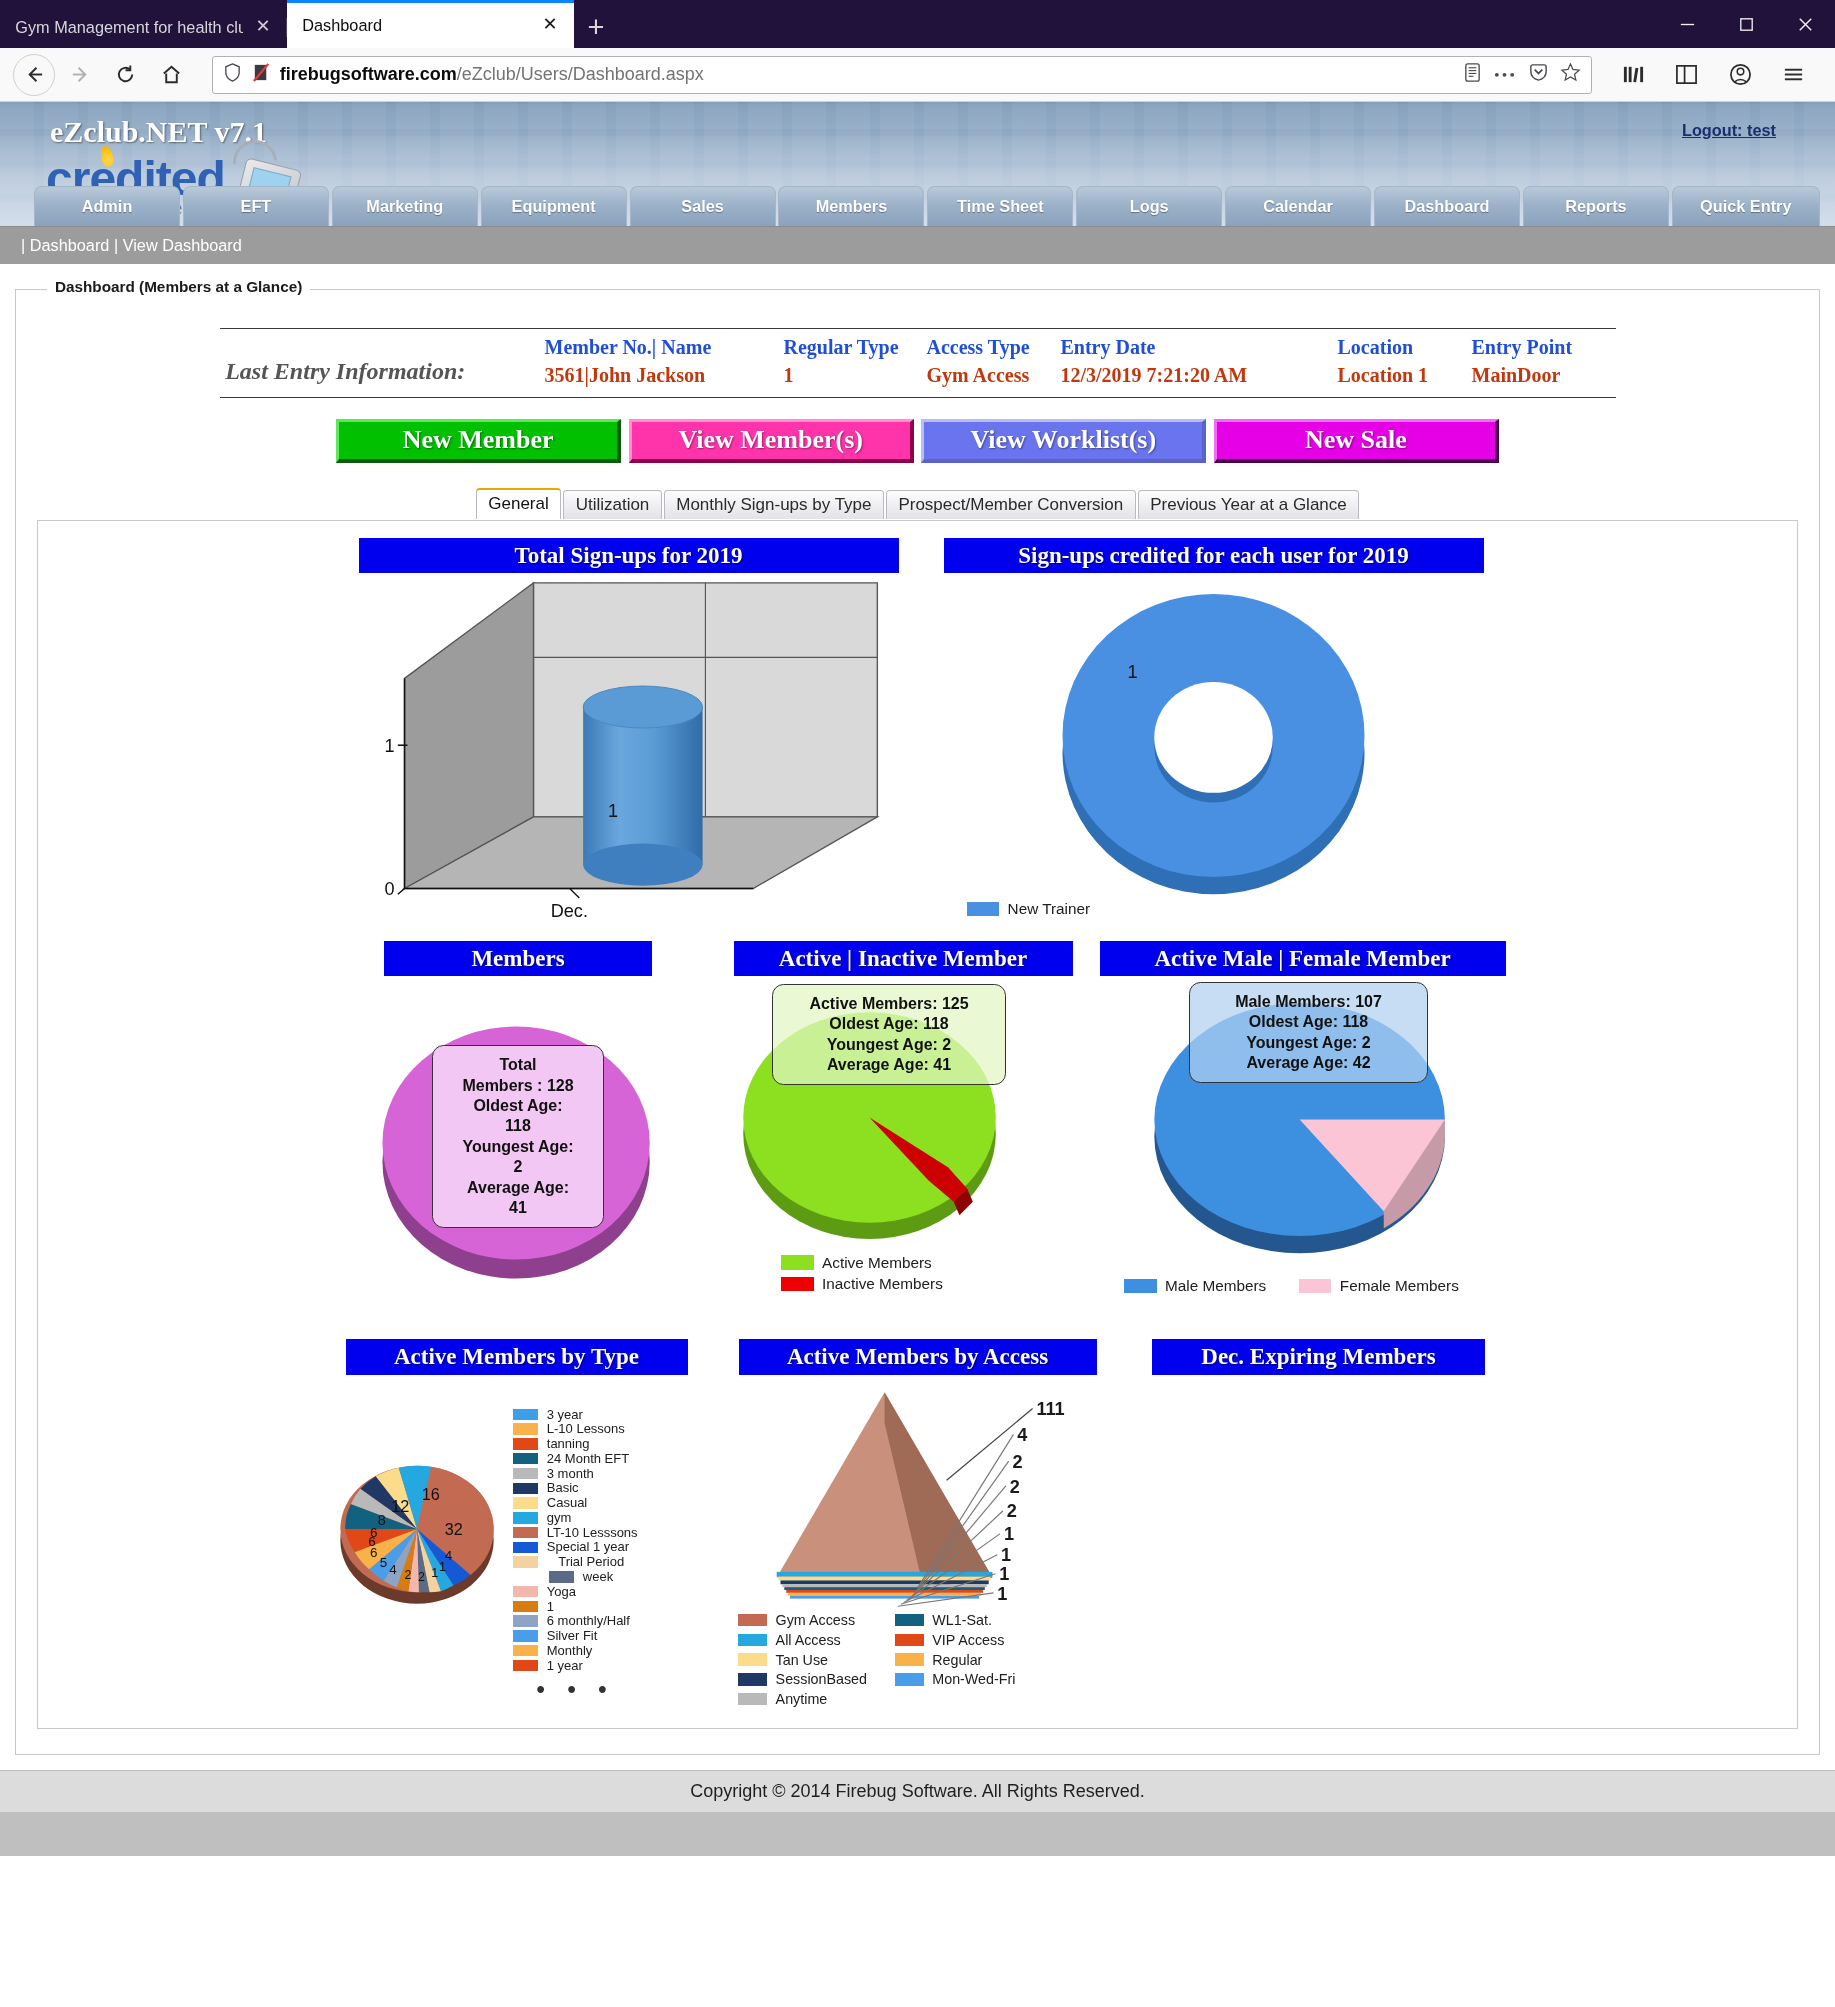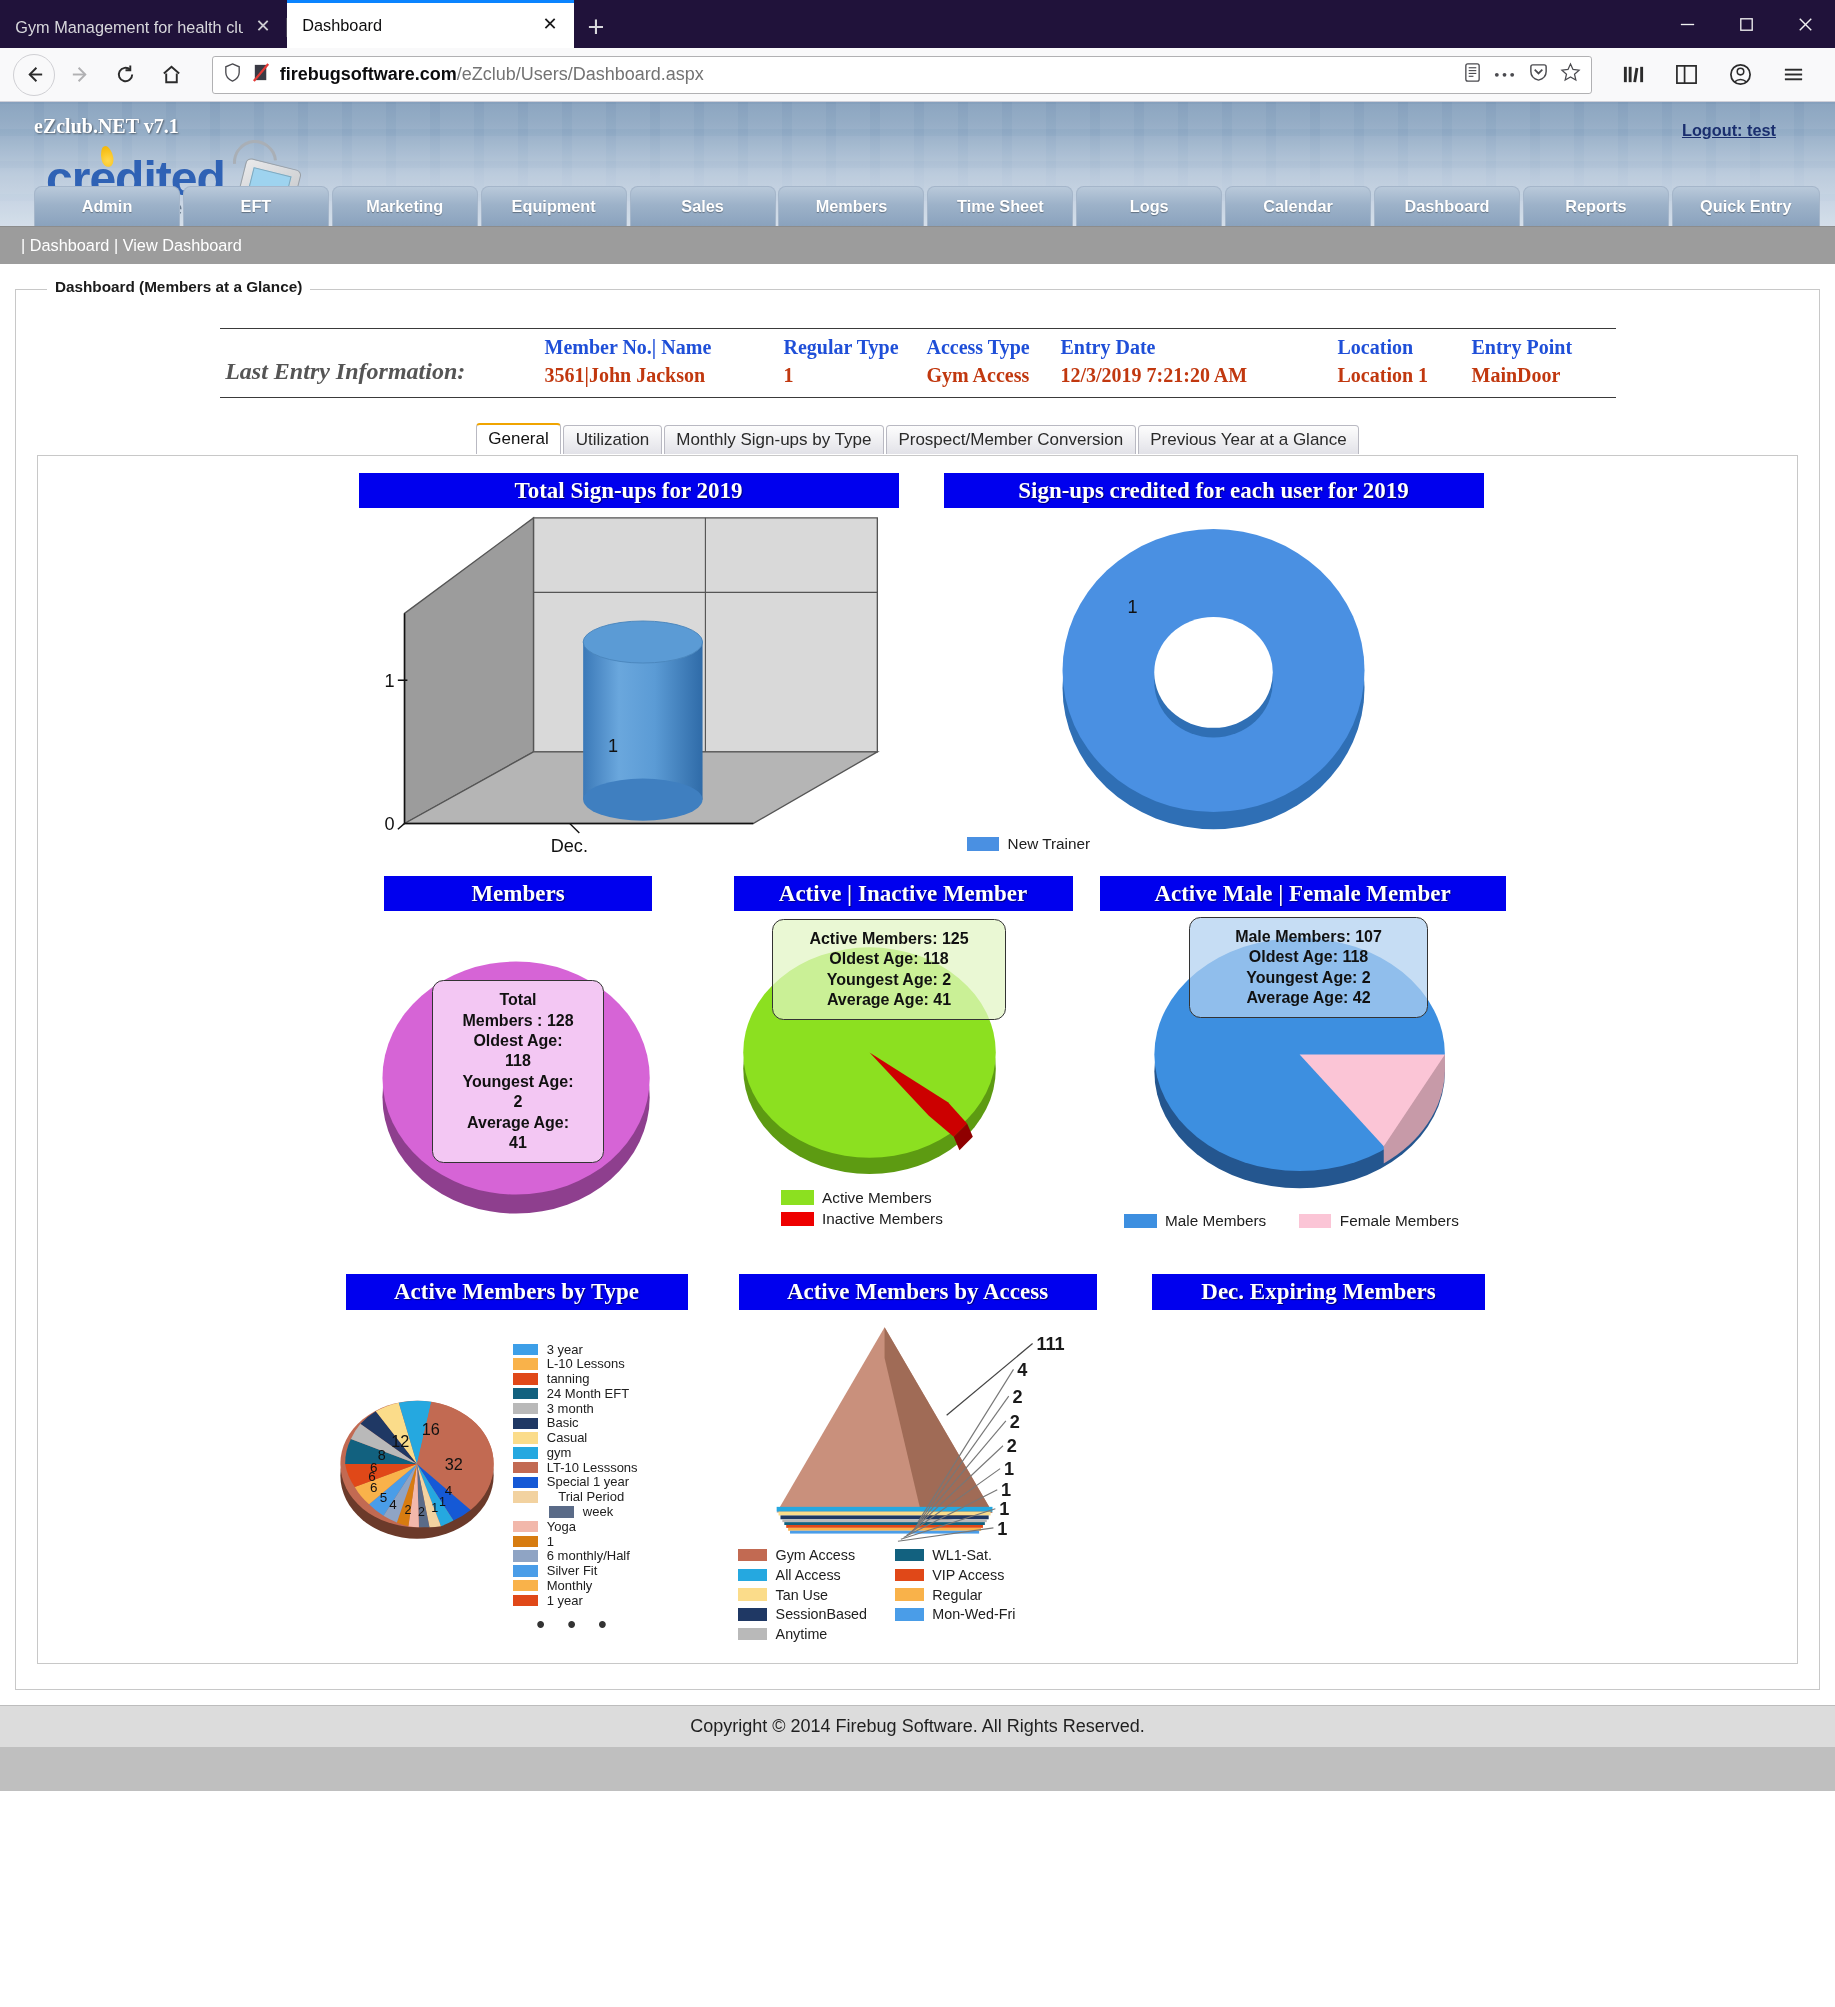--- a/index.html
+++ b/index.html
@@ -79,22 +79,22 @@
     overflow:hidden;
   }
   .header-pattern {
     position:absolute; inset:0;
     background-image:
       repeating-linear-gradient(90deg, rgba(255,255,255,.10) 0 34px, rgba(255,255,255,0) 34px 44px),
       repeating-linear-gradient(0deg, rgba(255,255,255,.10) 0 25px, rgba(255,255,255,0) 25px 32.5px);
     opacity:.55;
   }
   .app-version {
-    position:absolute; left:34px; top:13.4px;
-    font-family:"Liberation Serif", serif; font-weight:bold; font-size:20px;
+    position:absolute; left:50px; top:13.4px;
+    font-family:"Liberation Serif", serif; font-weight:bold; font-size:30px;
     color:#ffffff; text-shadow:1px 1px 1.9px rgba(0,0,0,.45);
   }
   .logo { position:absolute; left:46px; top:55px; }
   .logo-text {
     font-family:"Liberation Sans", sans-serif; font-weight:bold;
     font-size:48px; color:#2f62b5; letter-spacing:-1px; line-height:.9;
   }
   .logo-sub {
     font-size:21px; color:#6b7d91; letter-spacing:1px; margin-left:50px; margin-top:-3.8px;
   }
@@ -455,20 +455,26 @@
 
         <div class="ev">3561|John Jackson</div>
         <div class="ev">1</div>
         <div class="ev">Gym Access</div>
         <div class="ev">12/3/2019 7:21:20 AM</div>
         <div class="ev">Location 1</div>
         <div class="ev">MainDoor</div>
       </div>
     </div>
 
+    <div class="btnrow">
+      <div class="bigbtn green">New Member</div>
+      <div class="bigbtn pink">View Member(s)</div>
+      <div class="bigbtn blue">View Worklist(s)</div>
+      <div class="bigbtn magenta">New Sale</div>
+    </div>
 
     <div class="tabstrip2">
       <div class="ttab active">General</div>
       <div class="ttab">Utilization</div>
       <div class="ttab">Monthly Sign-ups by Type</div>
       <div class="ttab">Prospect/Member Conversion</div>
       <div class="ttab">Previous Year at a Glance</div>
     </div>
 
     <div class="chartbox">

